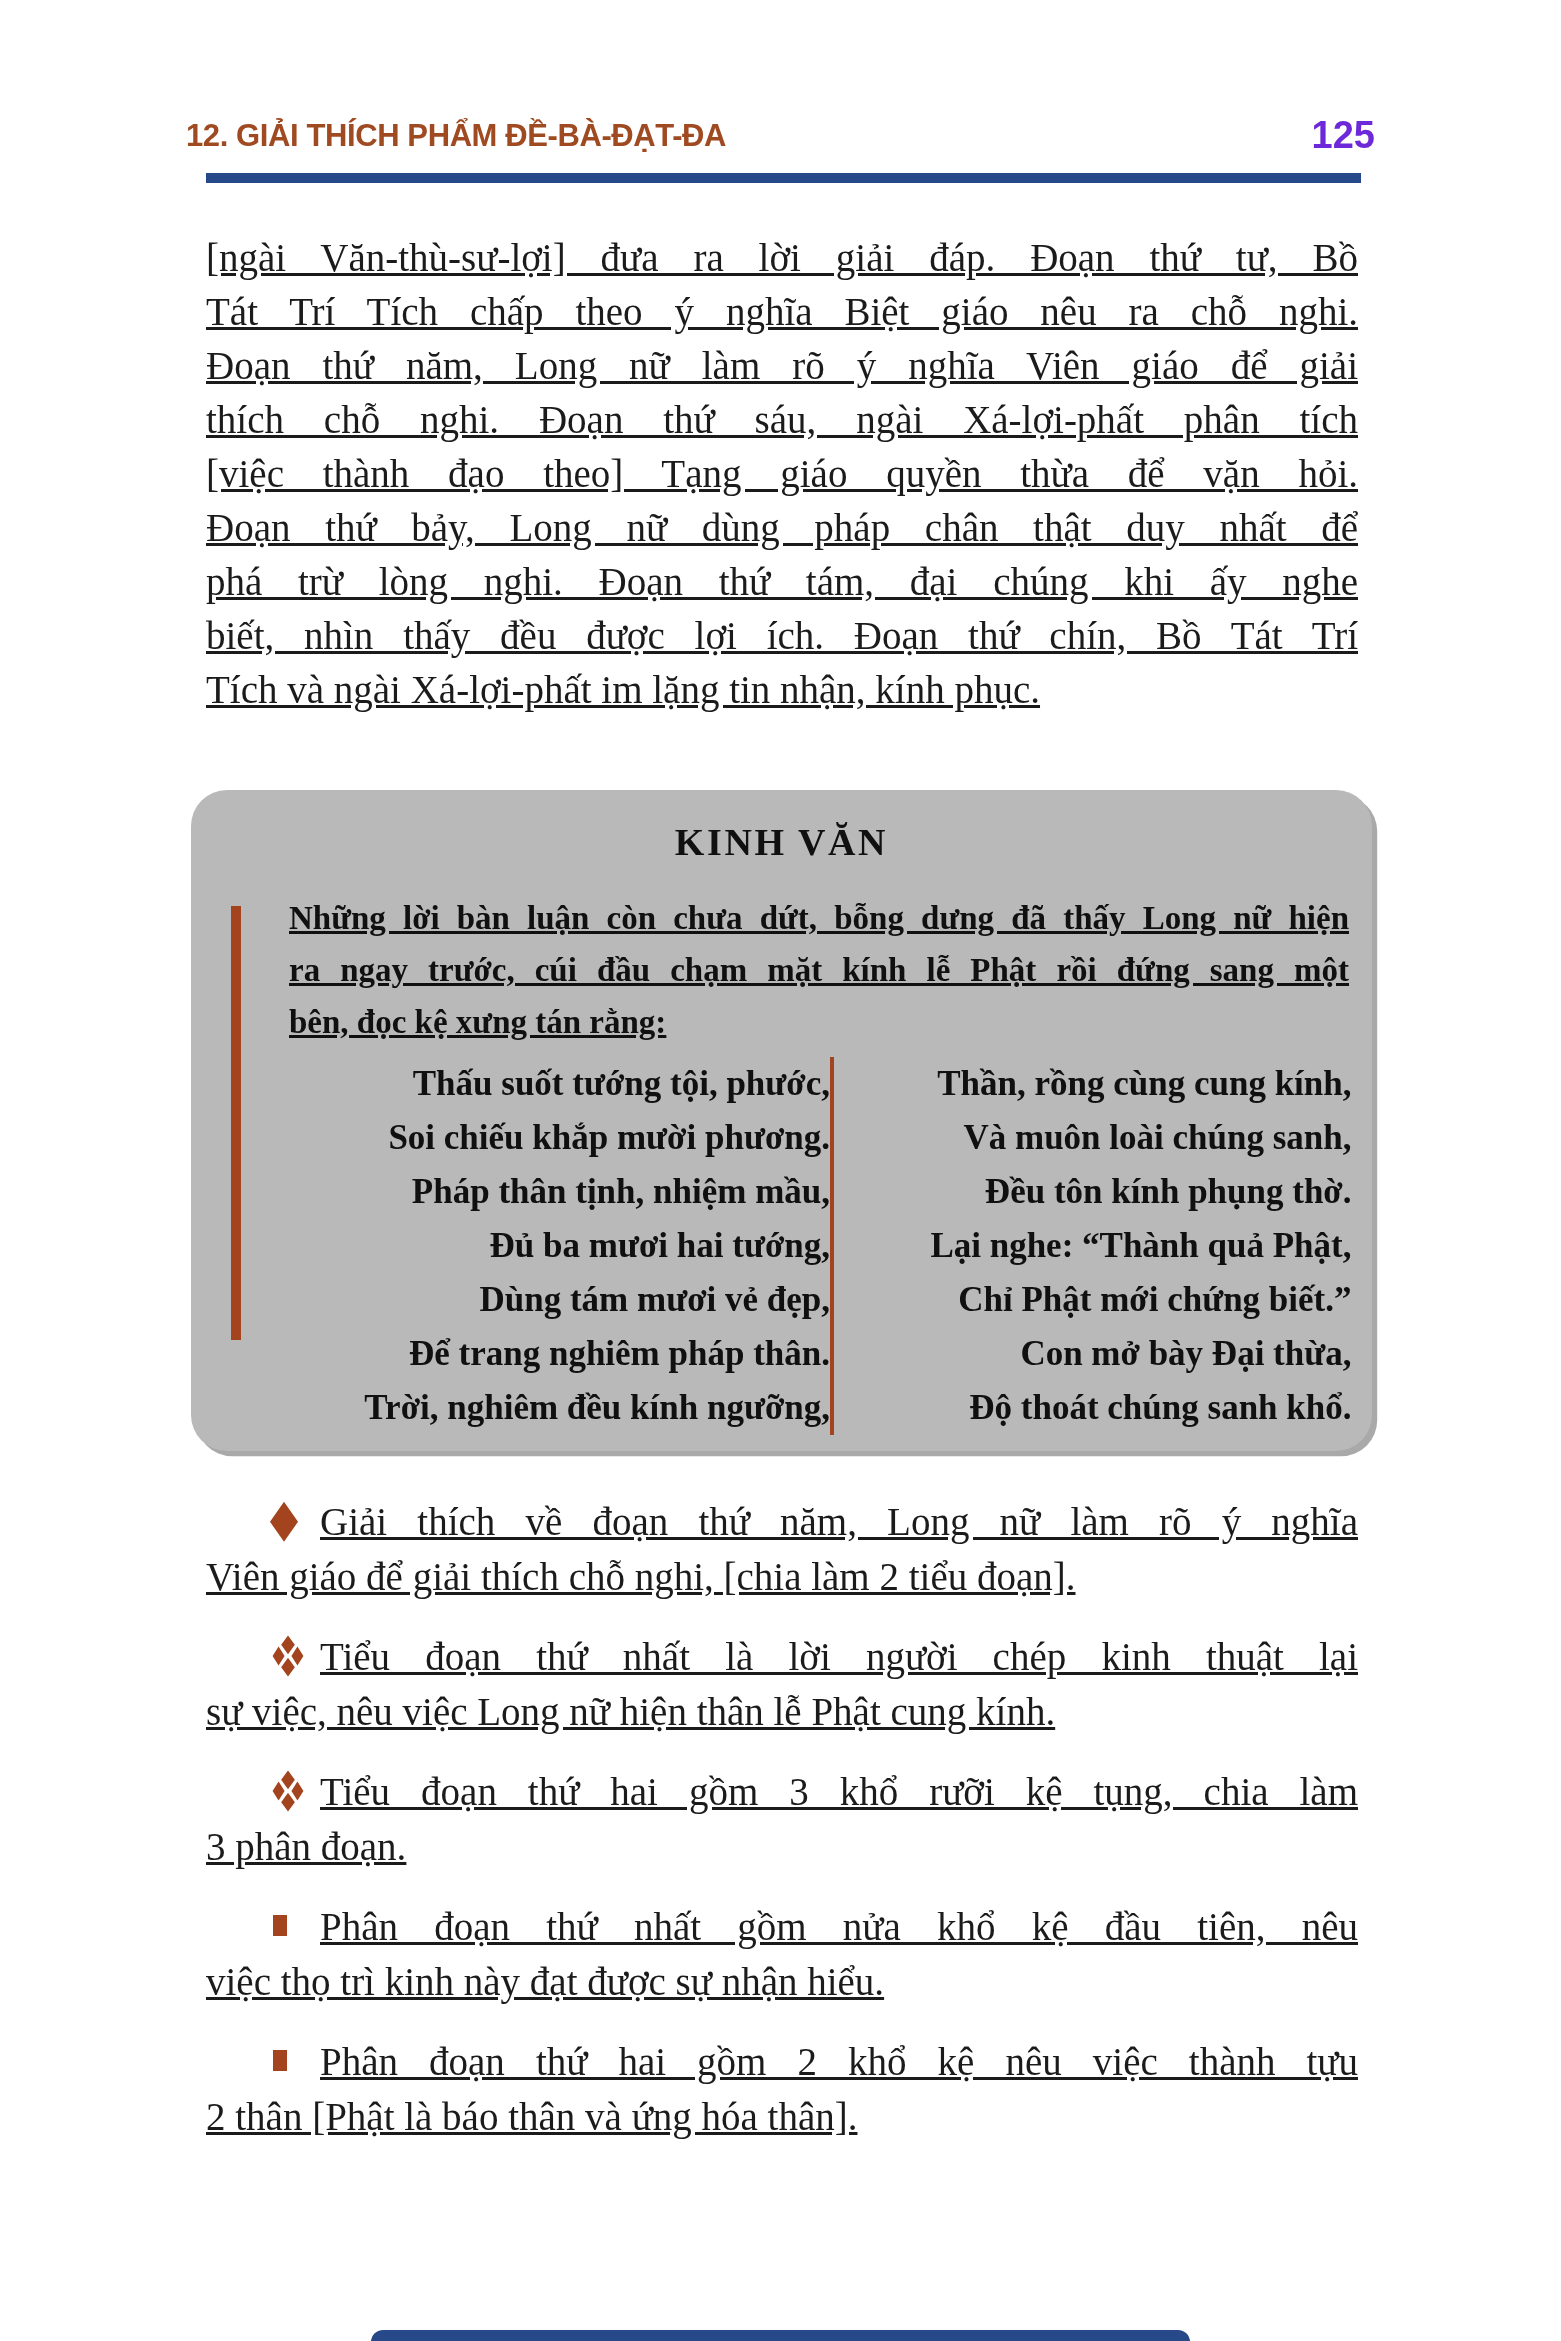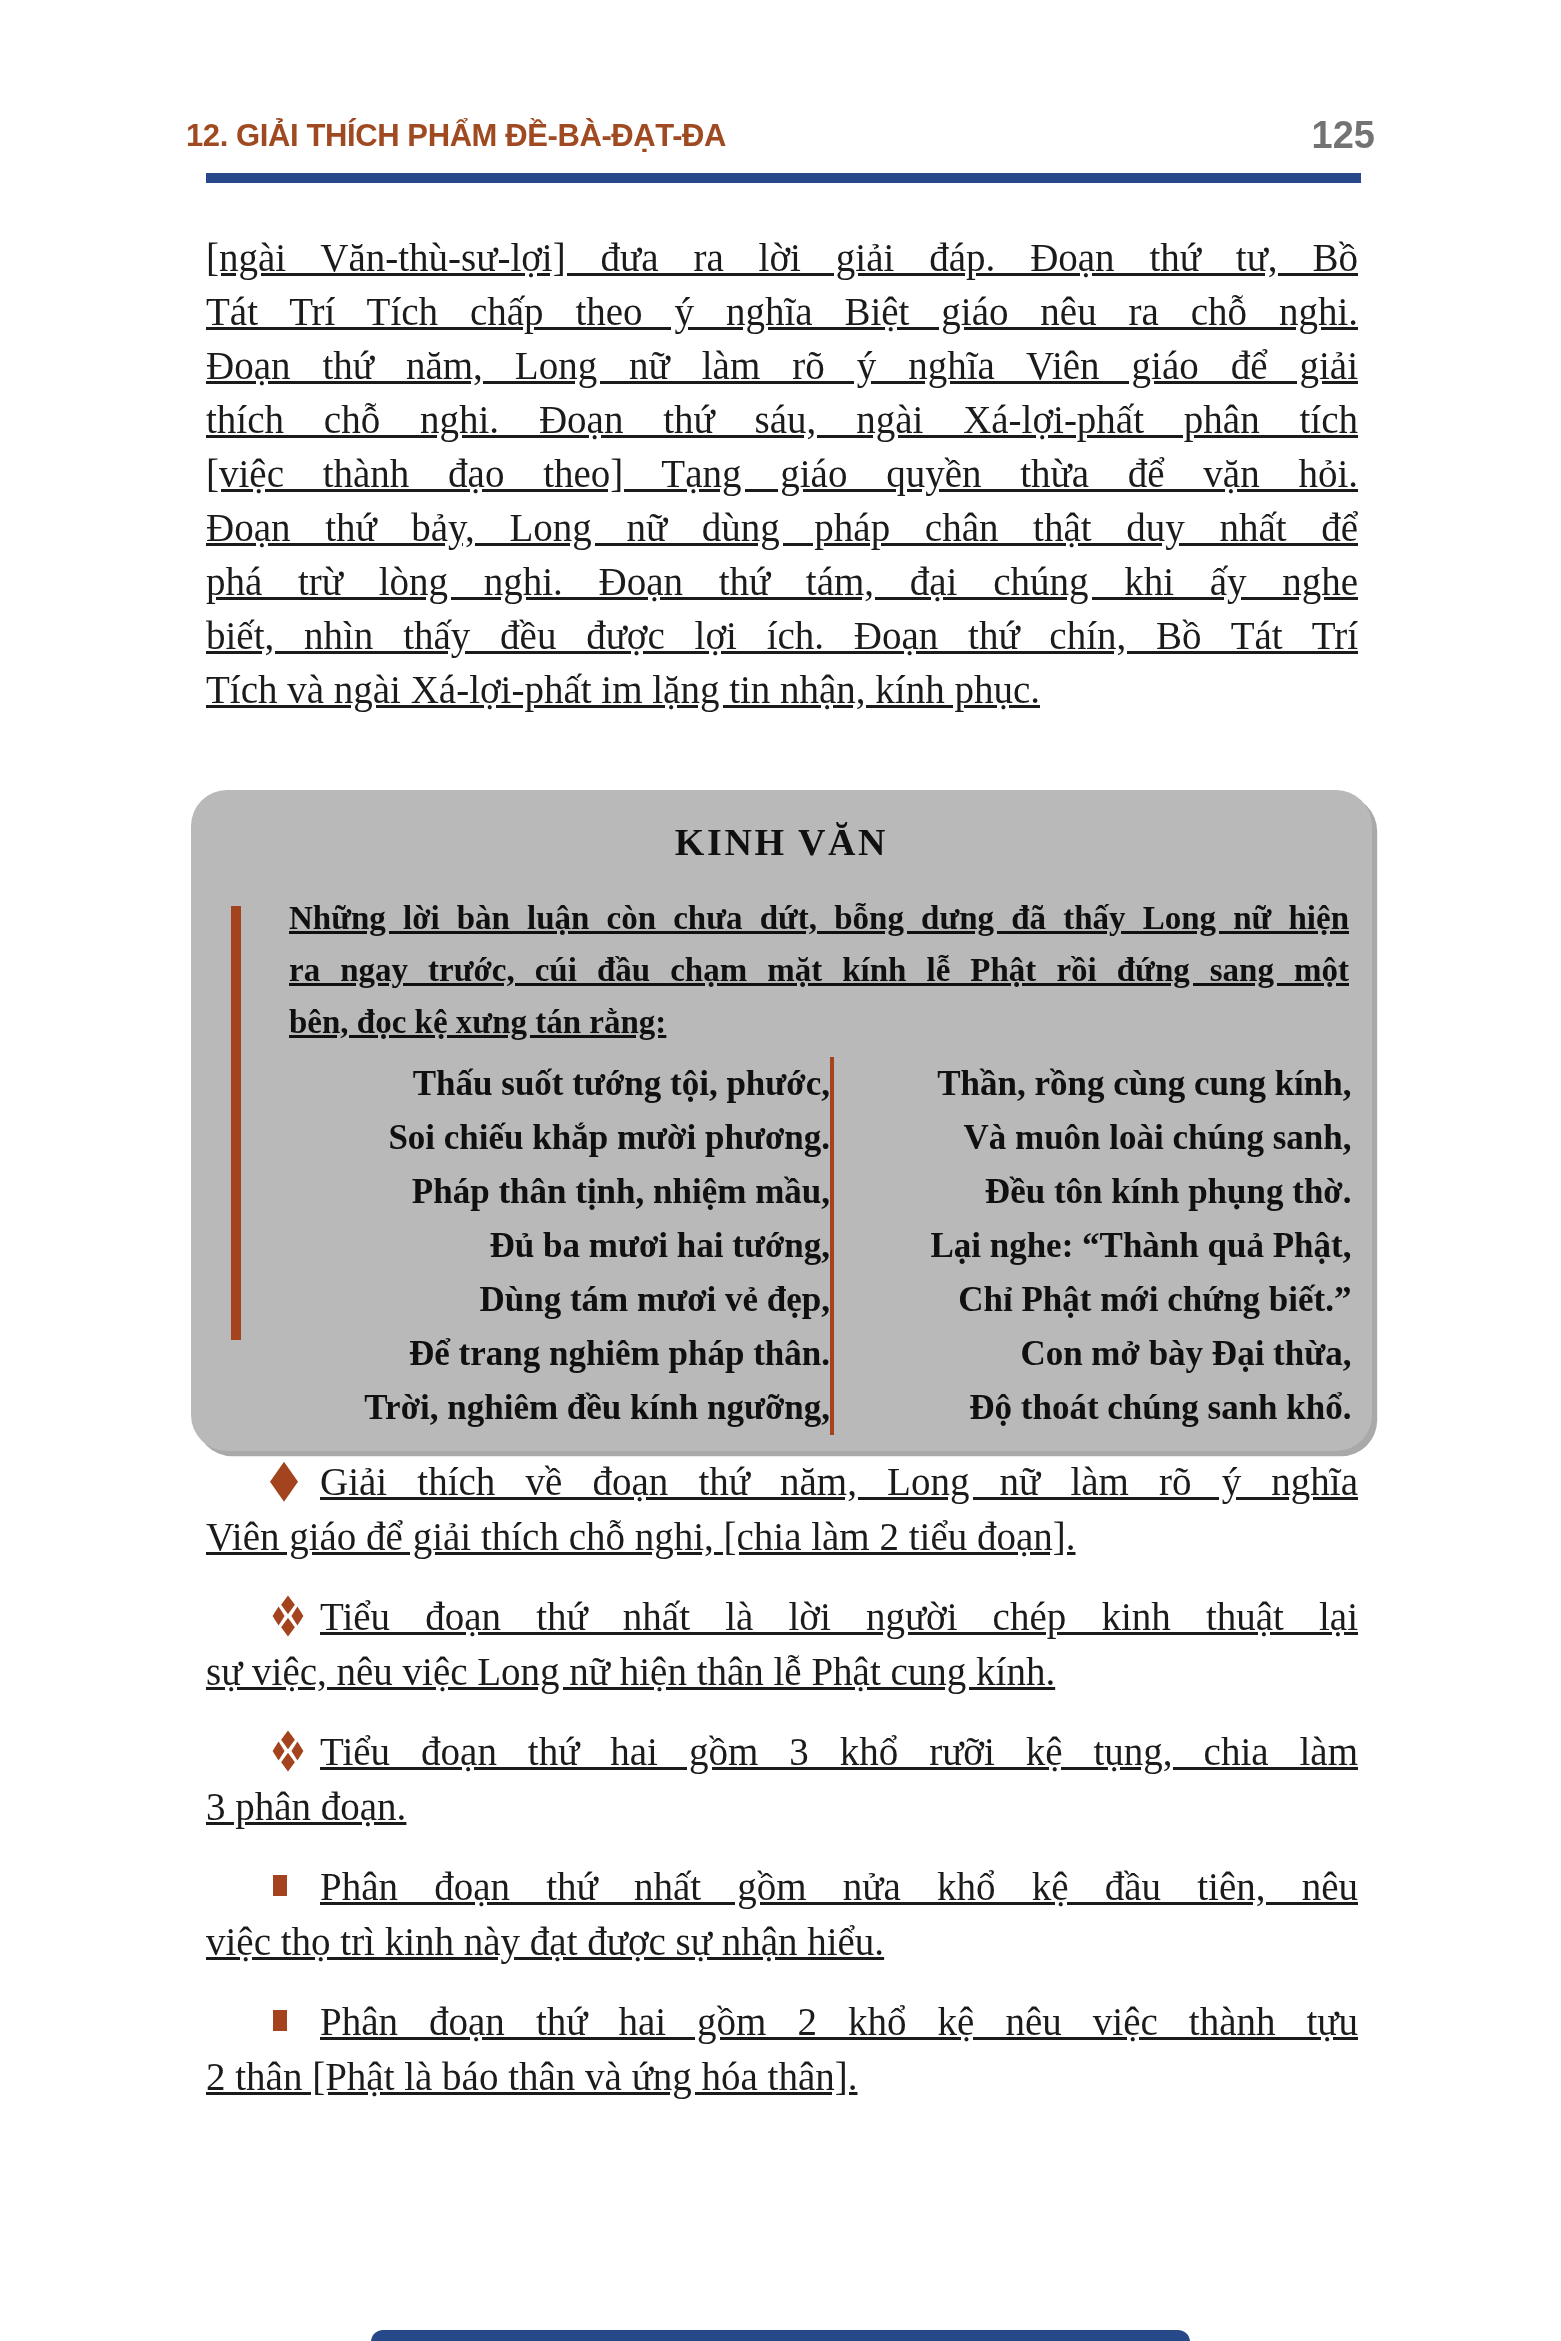--- a/index.html
+++ b/index.html
@@ -16,21 +16,21 @@
   .header{
     position:absolute;left:186px;right:186px;top:116px;
     display:flex;justify-content:space-between;align-items:flex-end;
   }
   .chapter{
     font-family:"Liberation Sans", sans-serif;font-weight:bold;
     font-size:31px;color:var(--brown-header);letter-spacing:-0.4px;
   }
   .pagenum{
     font-family:"Liberation Sans", sans-serif;font-weight:bold;
-    font-size:38px;color:#737373;line-height:1;
+    font-size:38px;color:#6d28d9;line-height:1;
   }
   .rule{position:absolute;left:206px;top:173px;width:1155px;height:9.5px;background:var(--navy);}
   .intro-para{
     position:absolute;left:206px;top:231px;width:1152px;
     font-size:39px;line-height:54px;color:#1b1b1b;
   }
   .tline{white-space:nowrap;}
   .justify .tline{white-space:normal;text-decoration:underline;}
   .justify .tline.jline{text-align:justify;text-align-last:justify;}
   .kinhvan{
@@ -42,21 +42,21 @@
     letter-spacing:2.6px;color:#101010;
   }
   .kv-bar{position:absolute;left:40px;top:116px;width:9.5px;height:434px;background:var(--rust);}
   .kv-content{position:absolute;left:98px;top:102px;width:1067px;color:#101010;}
   .kv-intro{font-weight:bold;font-size:33px;line-height:52px;width:1060px;}
   .kv-verses{display:flex;margin-top:8.7px;font-weight:bold;font-size:35px;line-height:54px;text-align:right;}
   .v-left{width:541px;}
   .v-div{width:3.5px;background:var(--rust);}
   .v-right{margin-left:50px;width:468px;}
   .commentary{
-    position:absolute;left:206px;top:1454px;width:1152px;
+    position:absolute;left:206px;top:1494px;width:1152px;
     font-size:39px;line-height:55px;color:#1b1b1b;
   }
   .bpara{position:relative;margin-bottom:25px;}
   .bpara .tline.first{text-indent:114px;}
   .bullet{position:absolute;left:64px;top:7.8px;display:block;}
   .b-diamond{width:28px;height:40px;background:var(--rust);
     clip-path:polygon(50% 0,100% 50%,50% 100%,0 50%);}
   .b-four{width:36px;height:42px;top:6px;}
   .b-square{width:14px;height:21px;background:var(--rust);top:15.6px;left:67px;}
   .bottom-bar{

